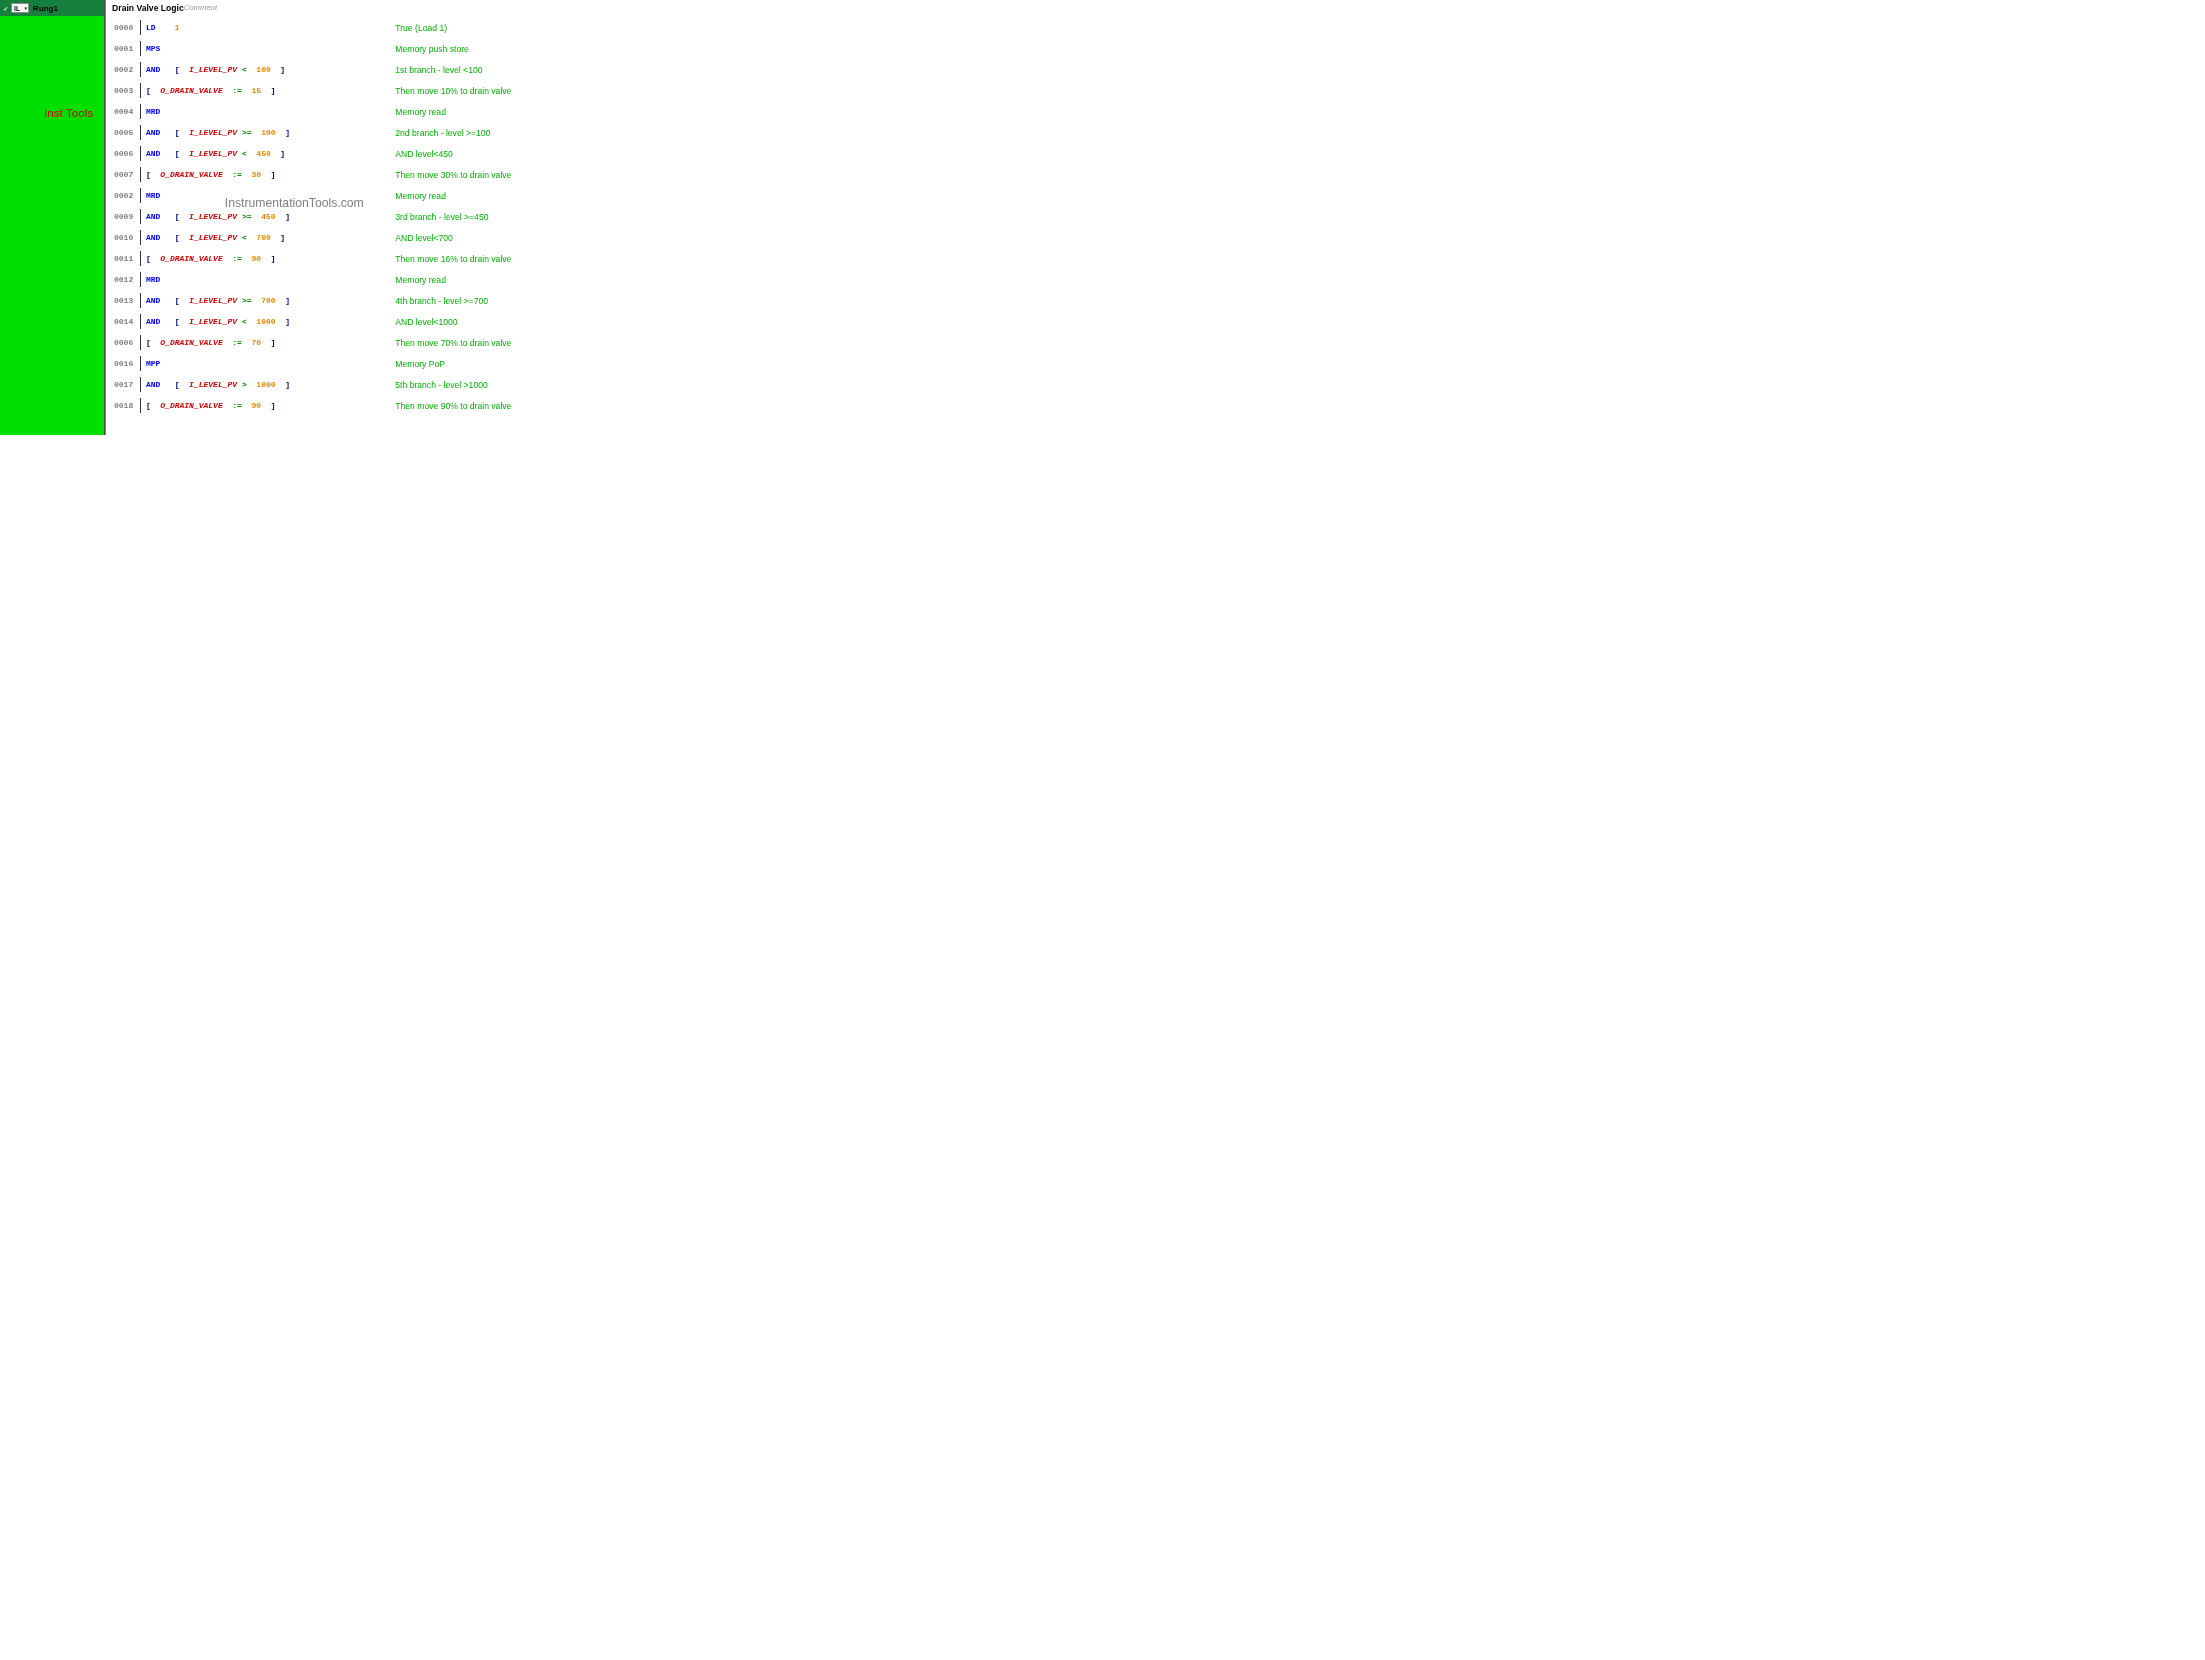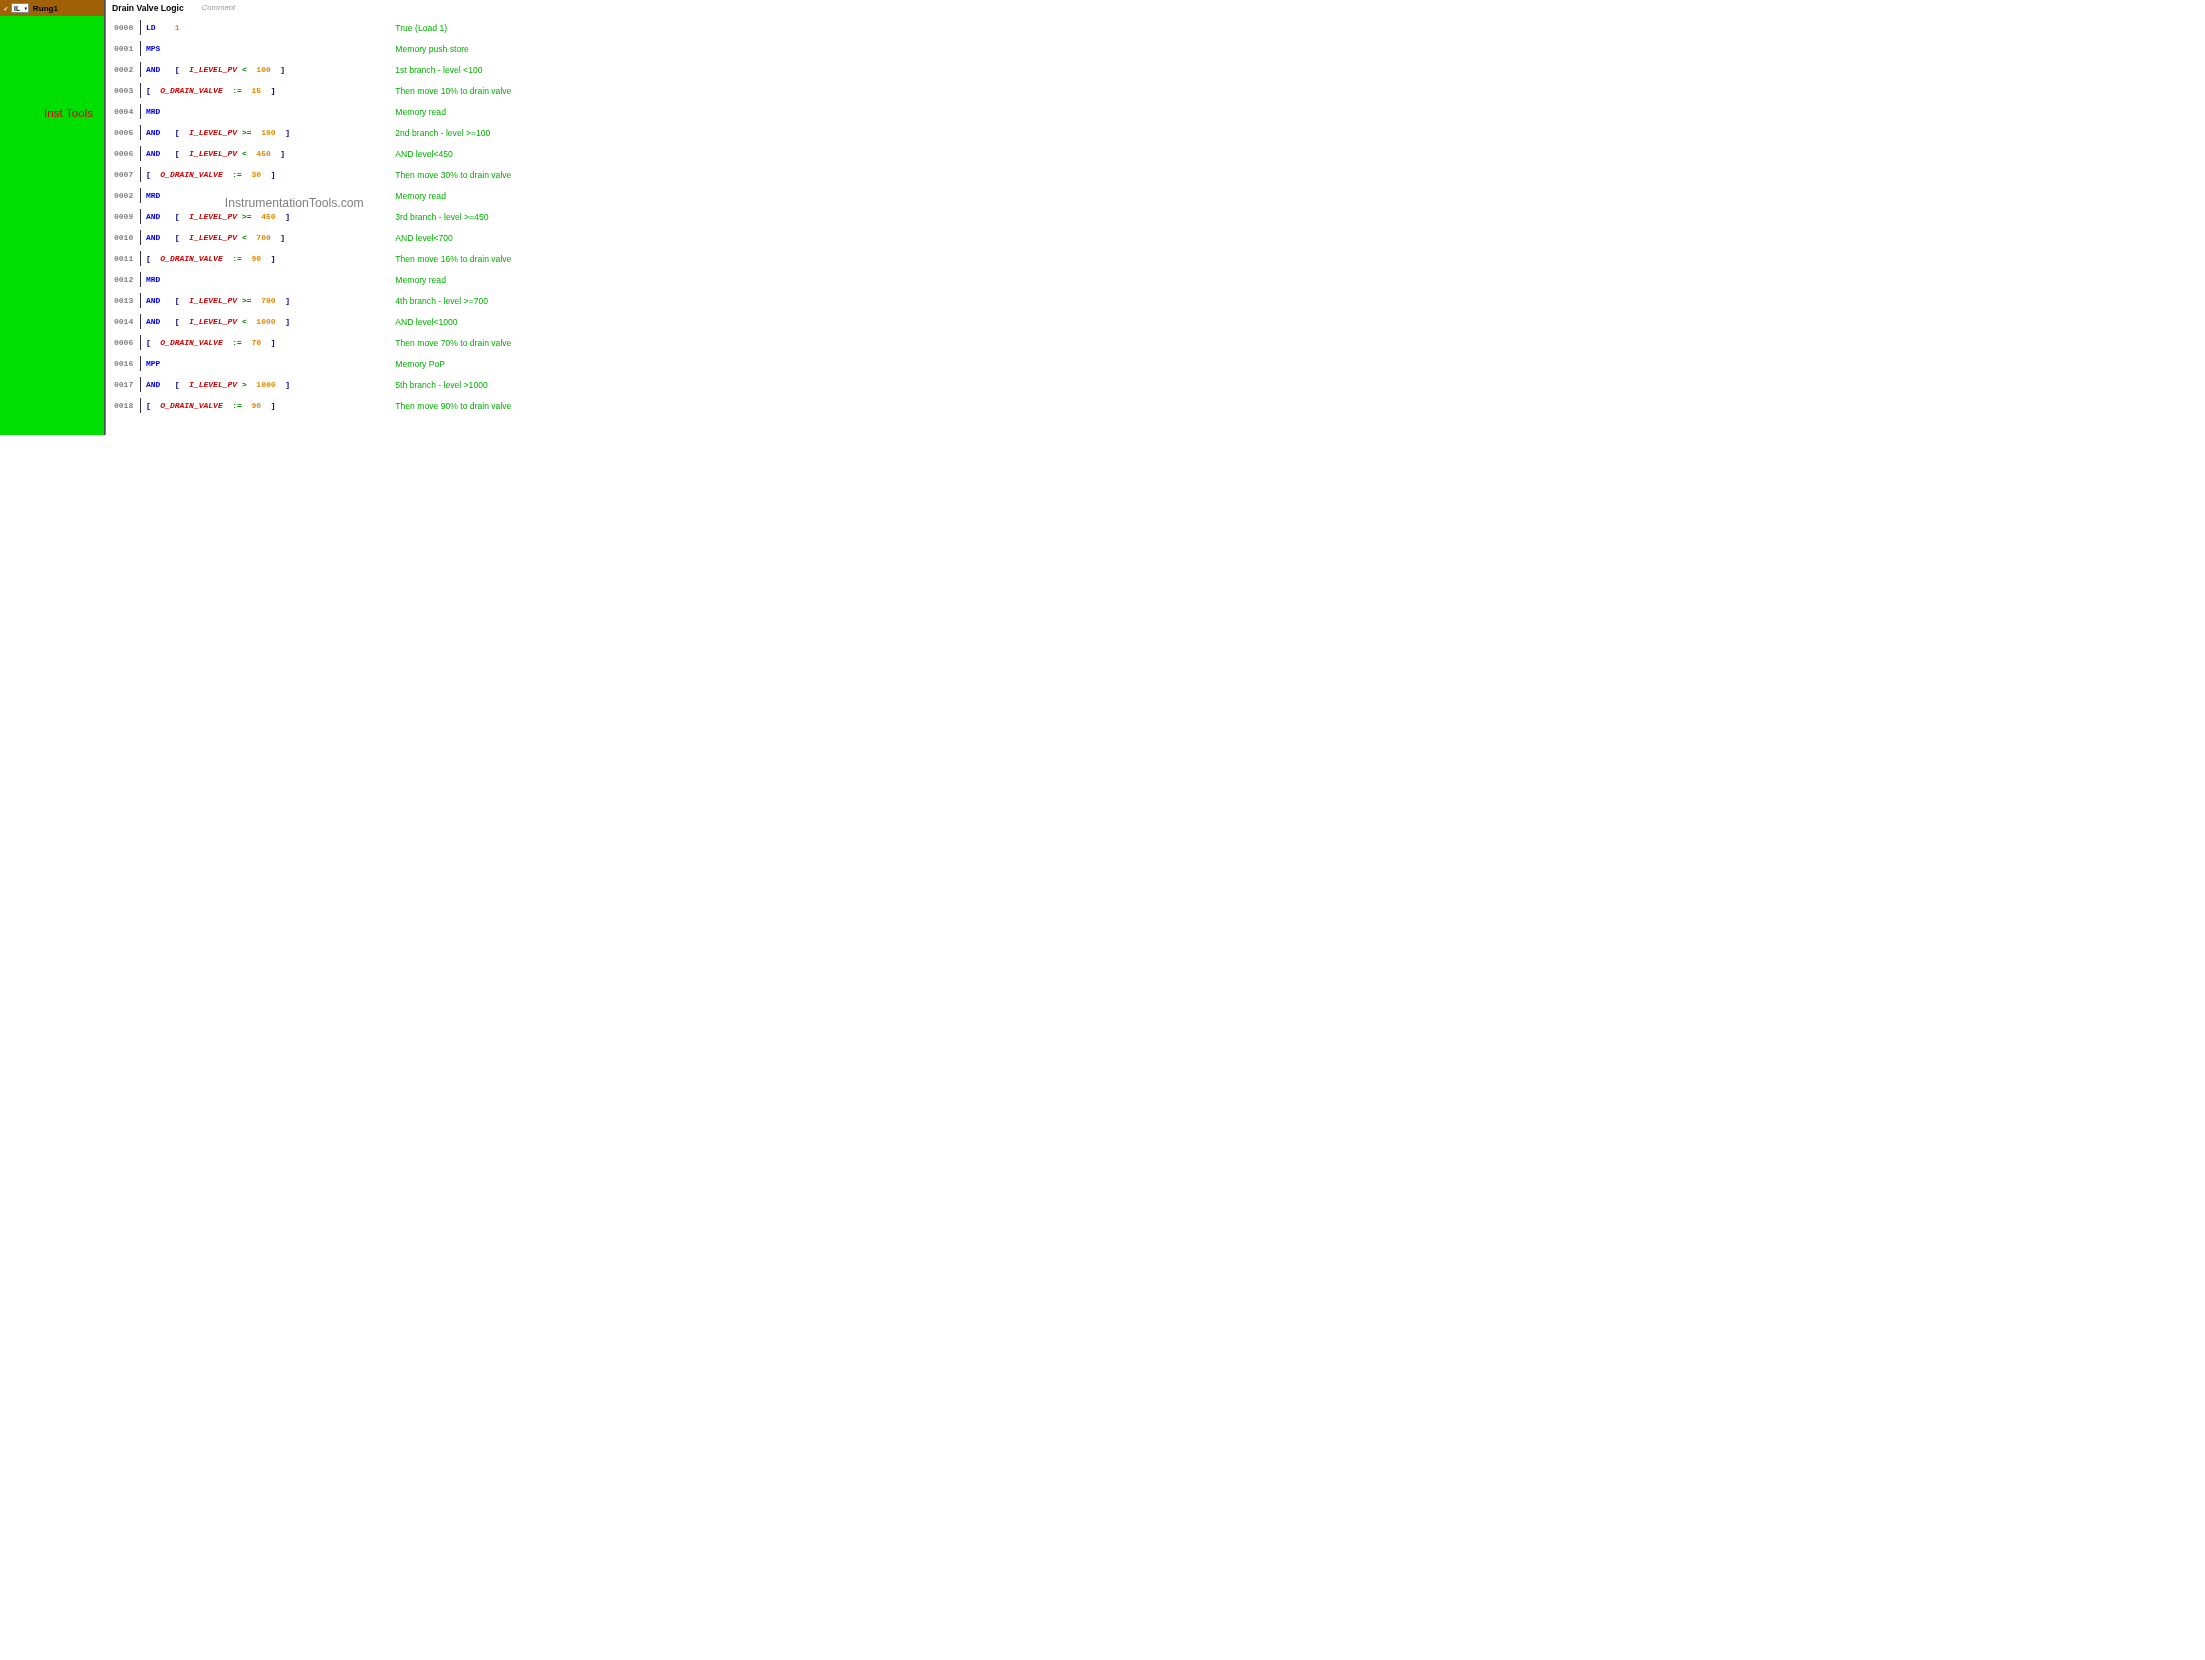--- a/index.html
+++ b/index.html
@@ -20,21 +20,21 @@
       width: 104px;
       background: #00e000;
       position: relative;
       flex-shrink: 0;
     }
     .rung-header {
       display: flex;
       align-items: center;
       gap: 1.8px;
       padding: 2.7px 2.3px;
-      background: #a16207;
+      background: #15803d;
     }
     .check-icon {
       width: 7.2px;
       height: 7.2px;
       background: transparent;
       color: #fff;
       font-weight: bold;
       display: inline-flex;
       align-items: center;
       justify-content: center;
@@ -87,21 +87,21 @@
     }
     .main-area {
       flex: 1;
       background: #fff;
       padding: 2.7px 4.5px;
       position: relative;
     }
     .title-row {
       display: flex;
       align-items: center;
-      gap: 18px;
+      gap: 0;
       margin-bottom: 4.5px;
       padding-left: 1.8px;
     }
     .title-bold {
       font-weight: bold;
       font-size: 8.6px;
       color: #000;
     }
     .title-comment {
       font-style: italic;

